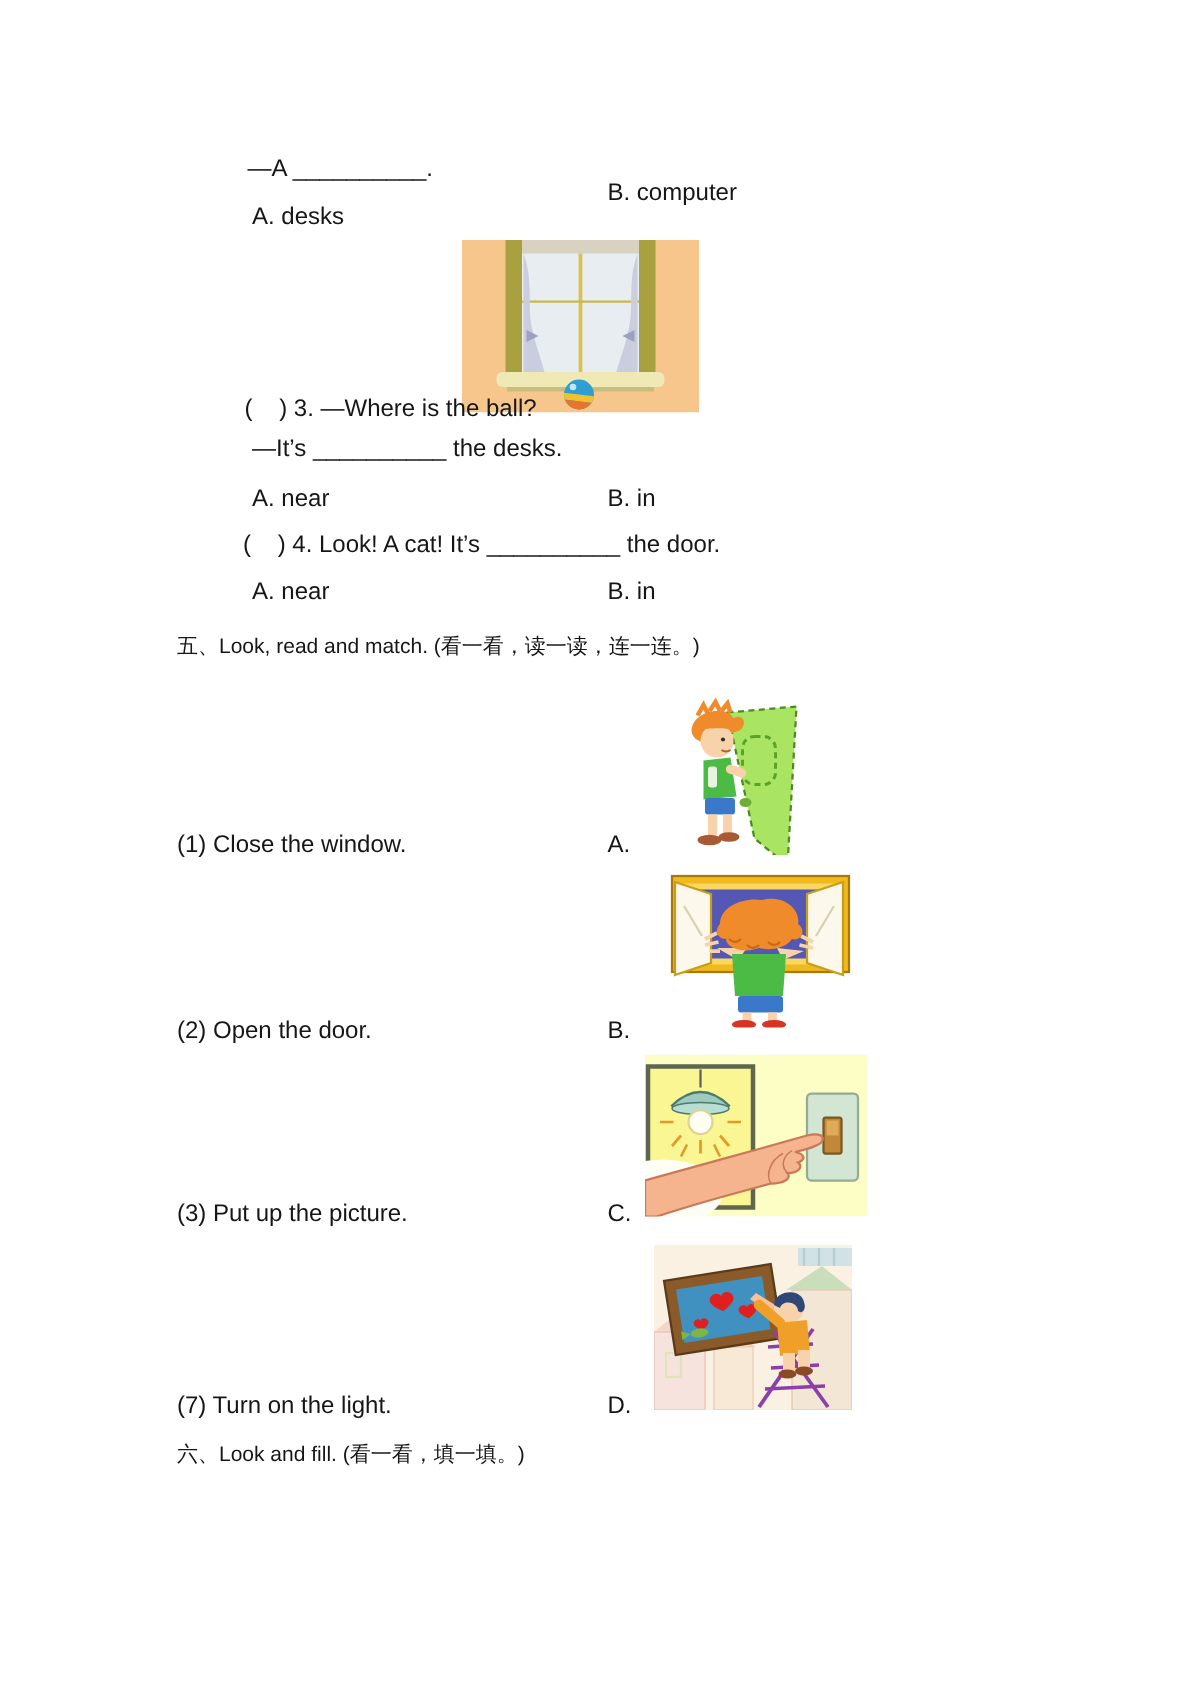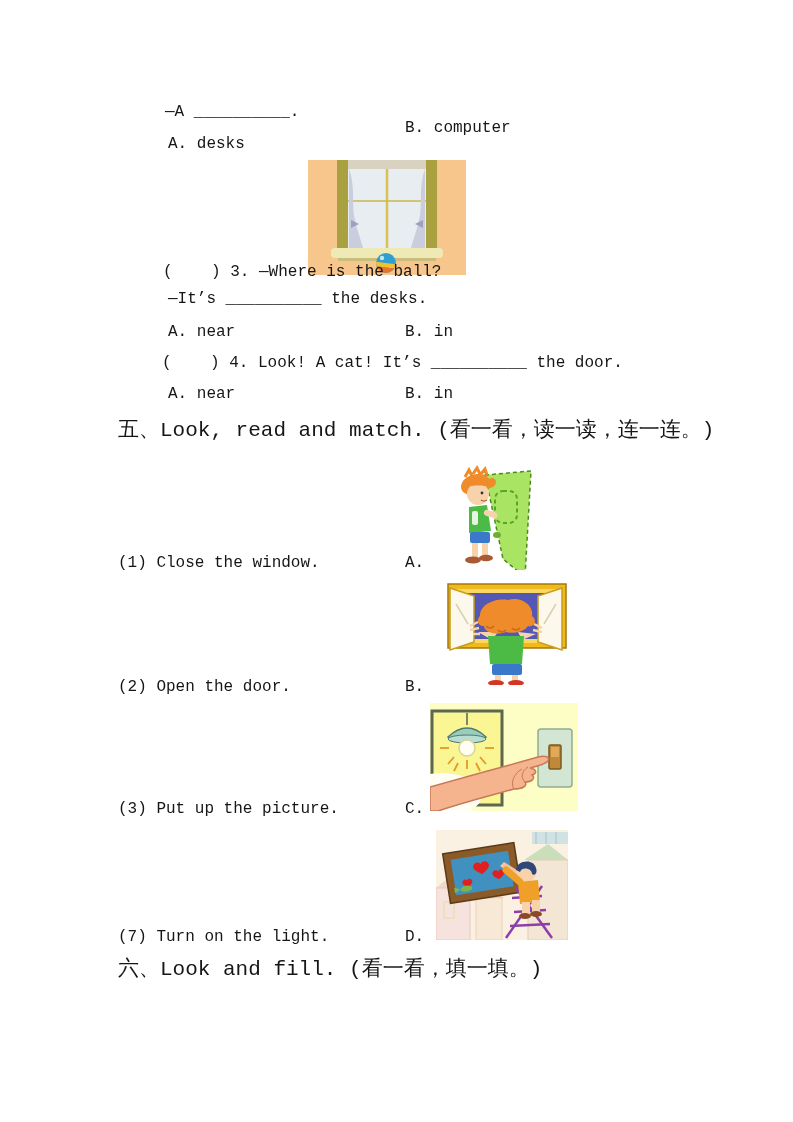--- a/index.html
+++ b/index.html
@@ -1,25 +1,25 @@
 <!DOCTYPE html>
 <html><head>
 <meta charset="utf-8">
 <style>
   html,body { margin:0; padding:0; background:#ffffff; }
   .page {
     position:relative; width:793px; height:1122px; margin:0 auto;
     background:#ffffff; overflow:hidden;
-    font-family:Liberation Mono, monospace;
+    font-family:Liberation Sans, sans-serif;
     color:#161616;
   }
   .t {
     position:absolute; font-size:16px; line-height:19px; white-space:pre;
   }
-  .heading { font-size:21px; }
+  .heading { font-size:14px; }
   .illus { position:absolute; display:block; }
 </style>
 </head>
 <body>
 
 <div class="page">
 
   <div class="t" style="left:165px; top:103px;">—A __________.</div>
   <div class="t" style="left:168px; top:135px;">A. desks</div>
   <div class="t" style="left:405px; top:119px;">B. computer</div>

